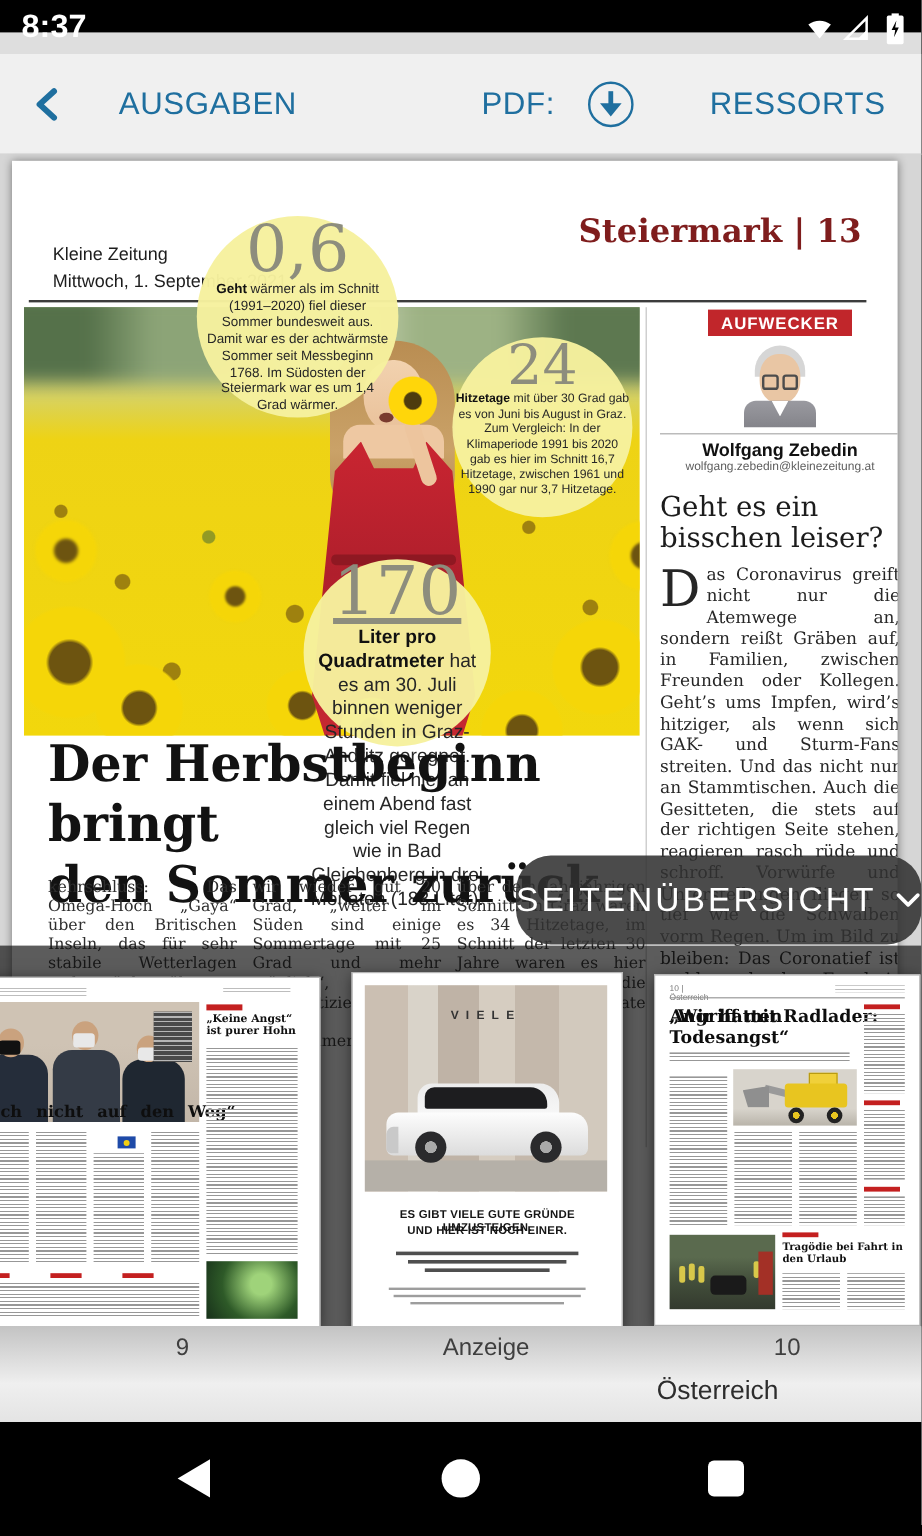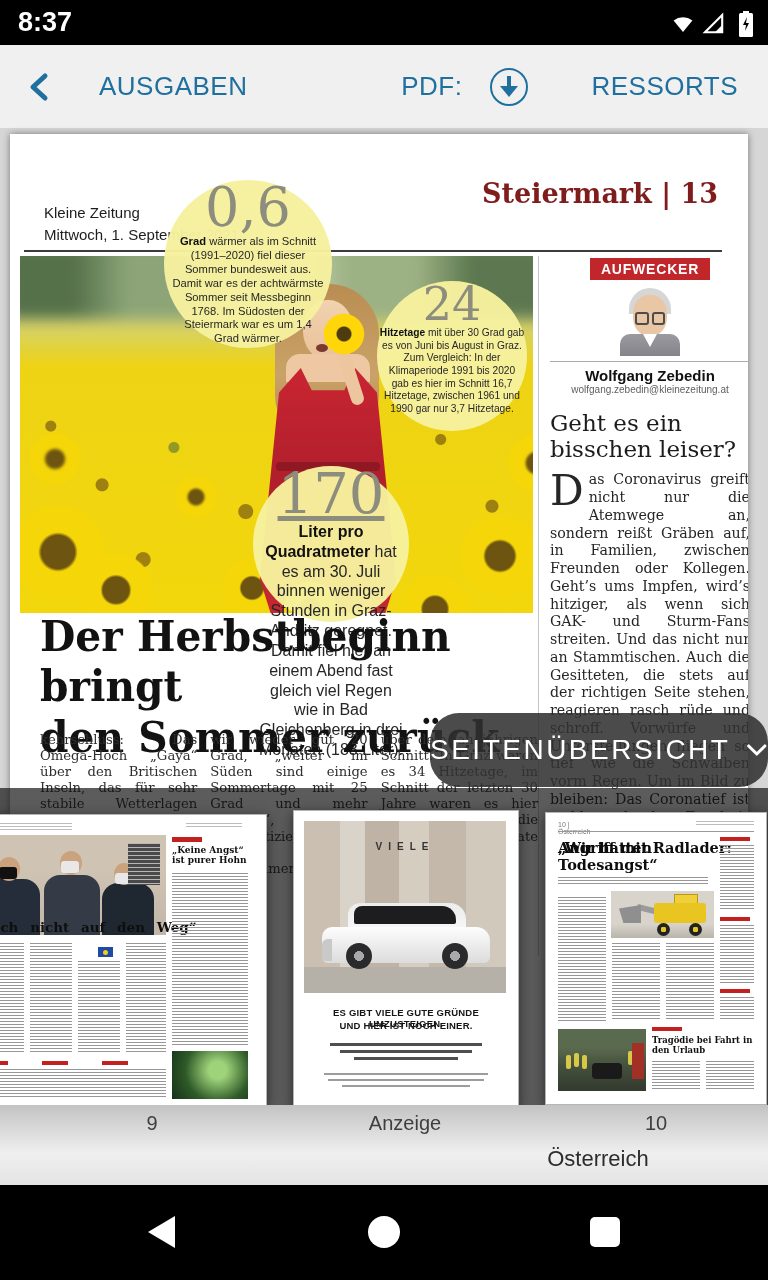--- a/index.html
+++ b/index.html
@@ -1,20 +1,20 @@
 <!DOCTYPE html>
 <html><head>
 <meta charset="utf-8">
 <style>
   html,body{margin:0;padding:0;background:#000;}
   .screen{position:relative;width:768px;height:1280px;overflow:hidden;background:#dedede;font-family:"Liberation Sans",sans-serif;}
   .abs{position:absolute;}
 
   
-  .statusbar{position:absolute;left:0;top:0;width:768px;height:45px;background:#000;}
+  .statusbar{position:absolute;left:0;top:0;width:768px;height:27px;background:#000;}
   .time{position:absolute;left:18px;top:7px;color:#fff;font-size:27px;font-weight:bold;}
   .sicon{position:absolute;top:11px;}
 
   
   .toolbar{position:absolute;left:0;top:45px;width:768px;height:83px;background:#f0f0f0;border-bottom:1px solid #d8d8d8;color:#1f6f9f;}
   .tb-left{position:absolute;left:28px;top:0;height:83px;display:flex;align-items:center;gap:14px;}
   .tb-right{position:absolute;right:30px;top:0;height:83px;display:flex;align-items:center;gap:26px;}
   .tb-label{font-size:26px;color:#1f6f9f;letter-spacing:.5px;margin-left:35px;}
 
   
@@ -236,21 +236,21 @@
       <div class="chest"></div>
       <div class="dress"></div>
       <div class="belt"></div>
       <div class="arm"></div>
       <div class="flowerface"></div>
       <div class="fl" style="left:258px;top:320px;width:64px;height:64px;"></div>
     </div>
 
     <div class="stat c1">
       <div class="num">0,6</div>
-      <div class="txt"><b>Grad</b> <span>wärmer als im Schnitt (1991–2020) fiel dieser Sommer bundesweit aus. Damit war es der achtwärmste Sommer seit Messbeginn 1768. Im Südosten der Steiermark war es um 1,4 Grad wärmer.</span></div>
+      <div class="txt"><b>Geht</b> <span>wärmer als im Schnitt (1991–2020) fiel dieser Sommer bundesweit aus. Damit war es der achtwärmste Sommer seit Messbeginn 1768. Im Südosten der Steiermark war es um 1,4 Grad wärmer.</span></div>
     </div>
     <div class="stat c2">
       <div class="num">24</div>
       <div class="txt"><b>Hitzetage</b> <span>mit über 30 Grad gab es von Juni bis August in Graz. Zum Vergleich: In der Klimaperiode 1991 bis 2020 gab es hier im Schnitt 16,7 Hitzetage, zwischen 1961 und 1990 gar nur 3,7 Hitzetage.</span></div>
     </div>
     <div class="stat c3">
       <div class="num">170</div>
       <div class="txt"><b>Liter pro Quadratmeter</b> <span>hat es am 30. Juli binnen weniger Stunden in Graz-Andritz geregnet. Damit fiel hier an einem Abend fast gleich viel Regen wie in Bad Gleichenberg in drei Monaten (183 Liter).</span></div>
     </div>
 

